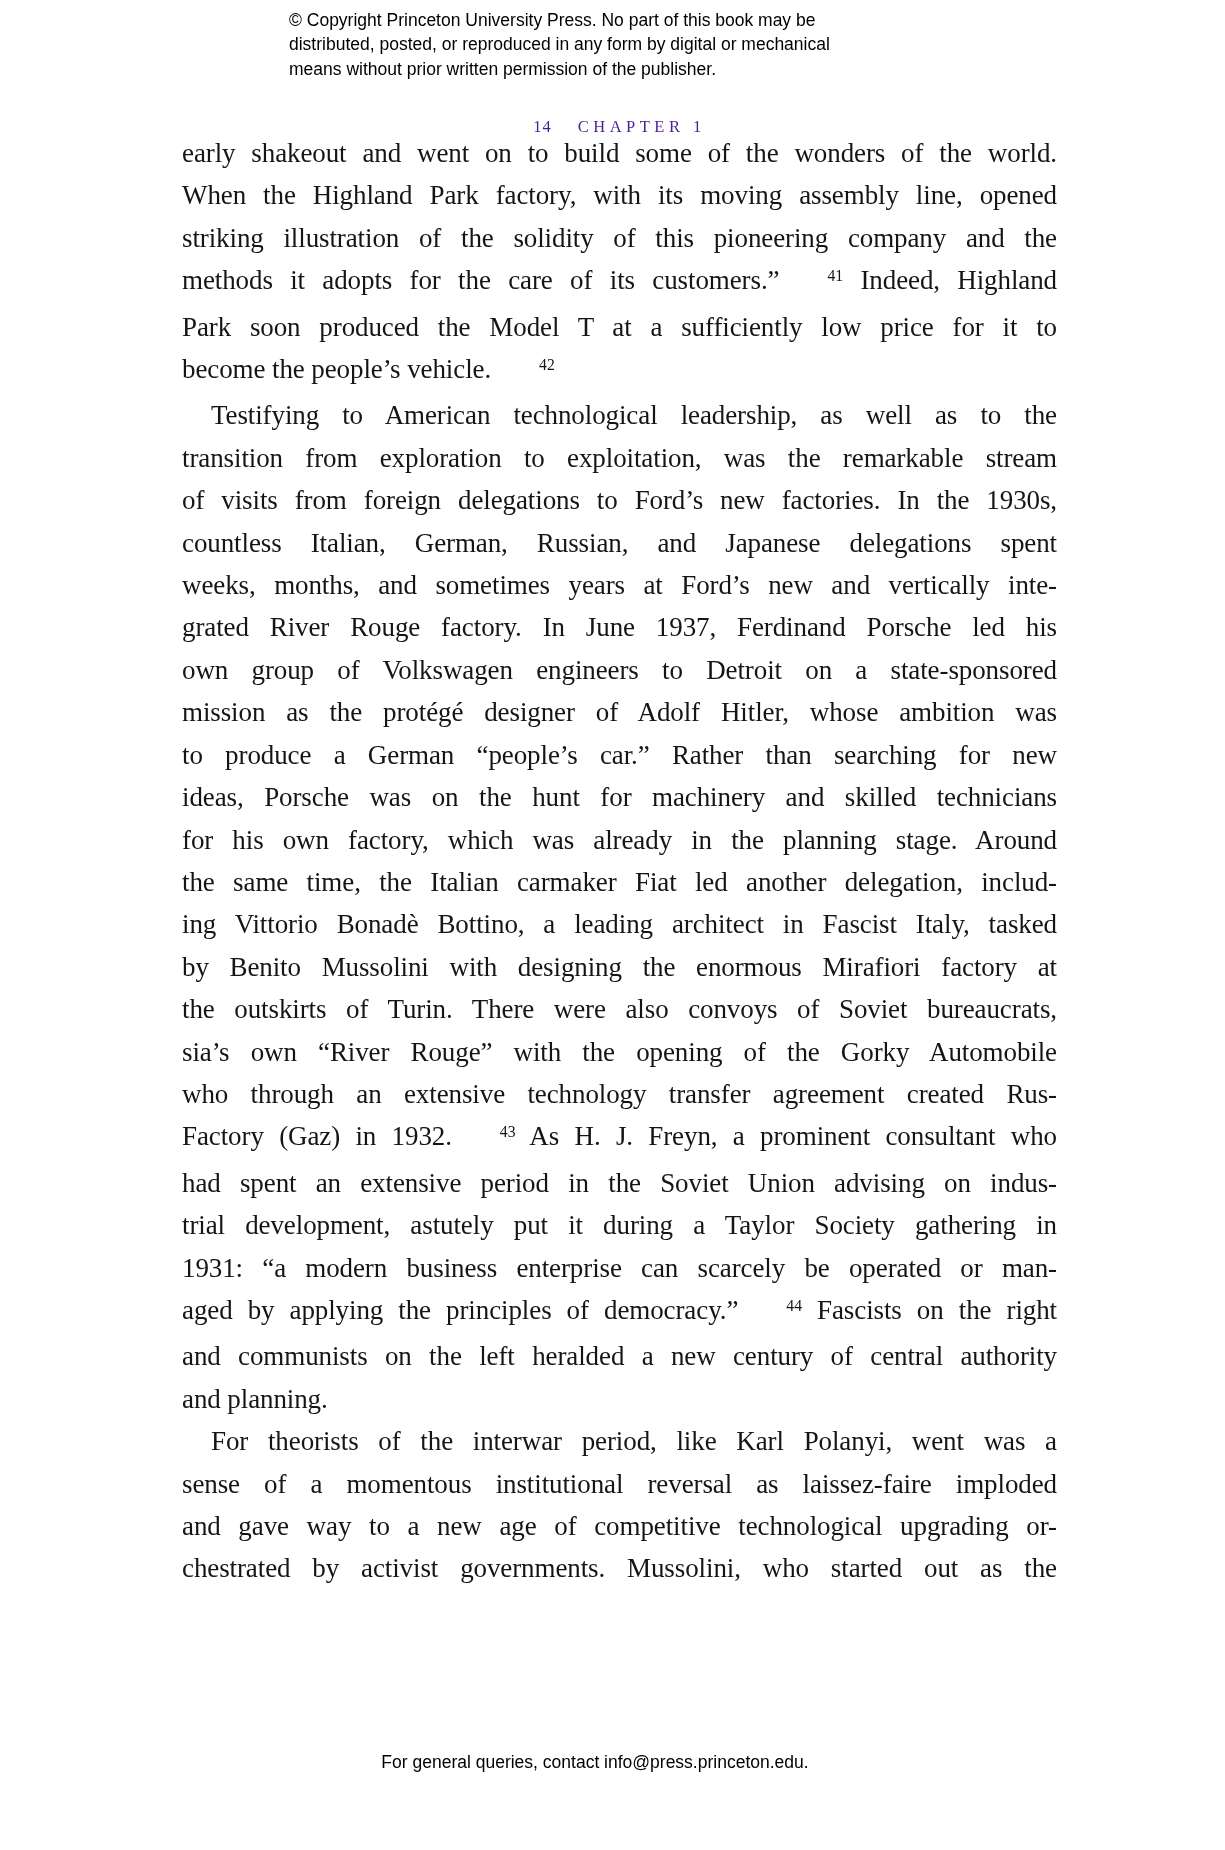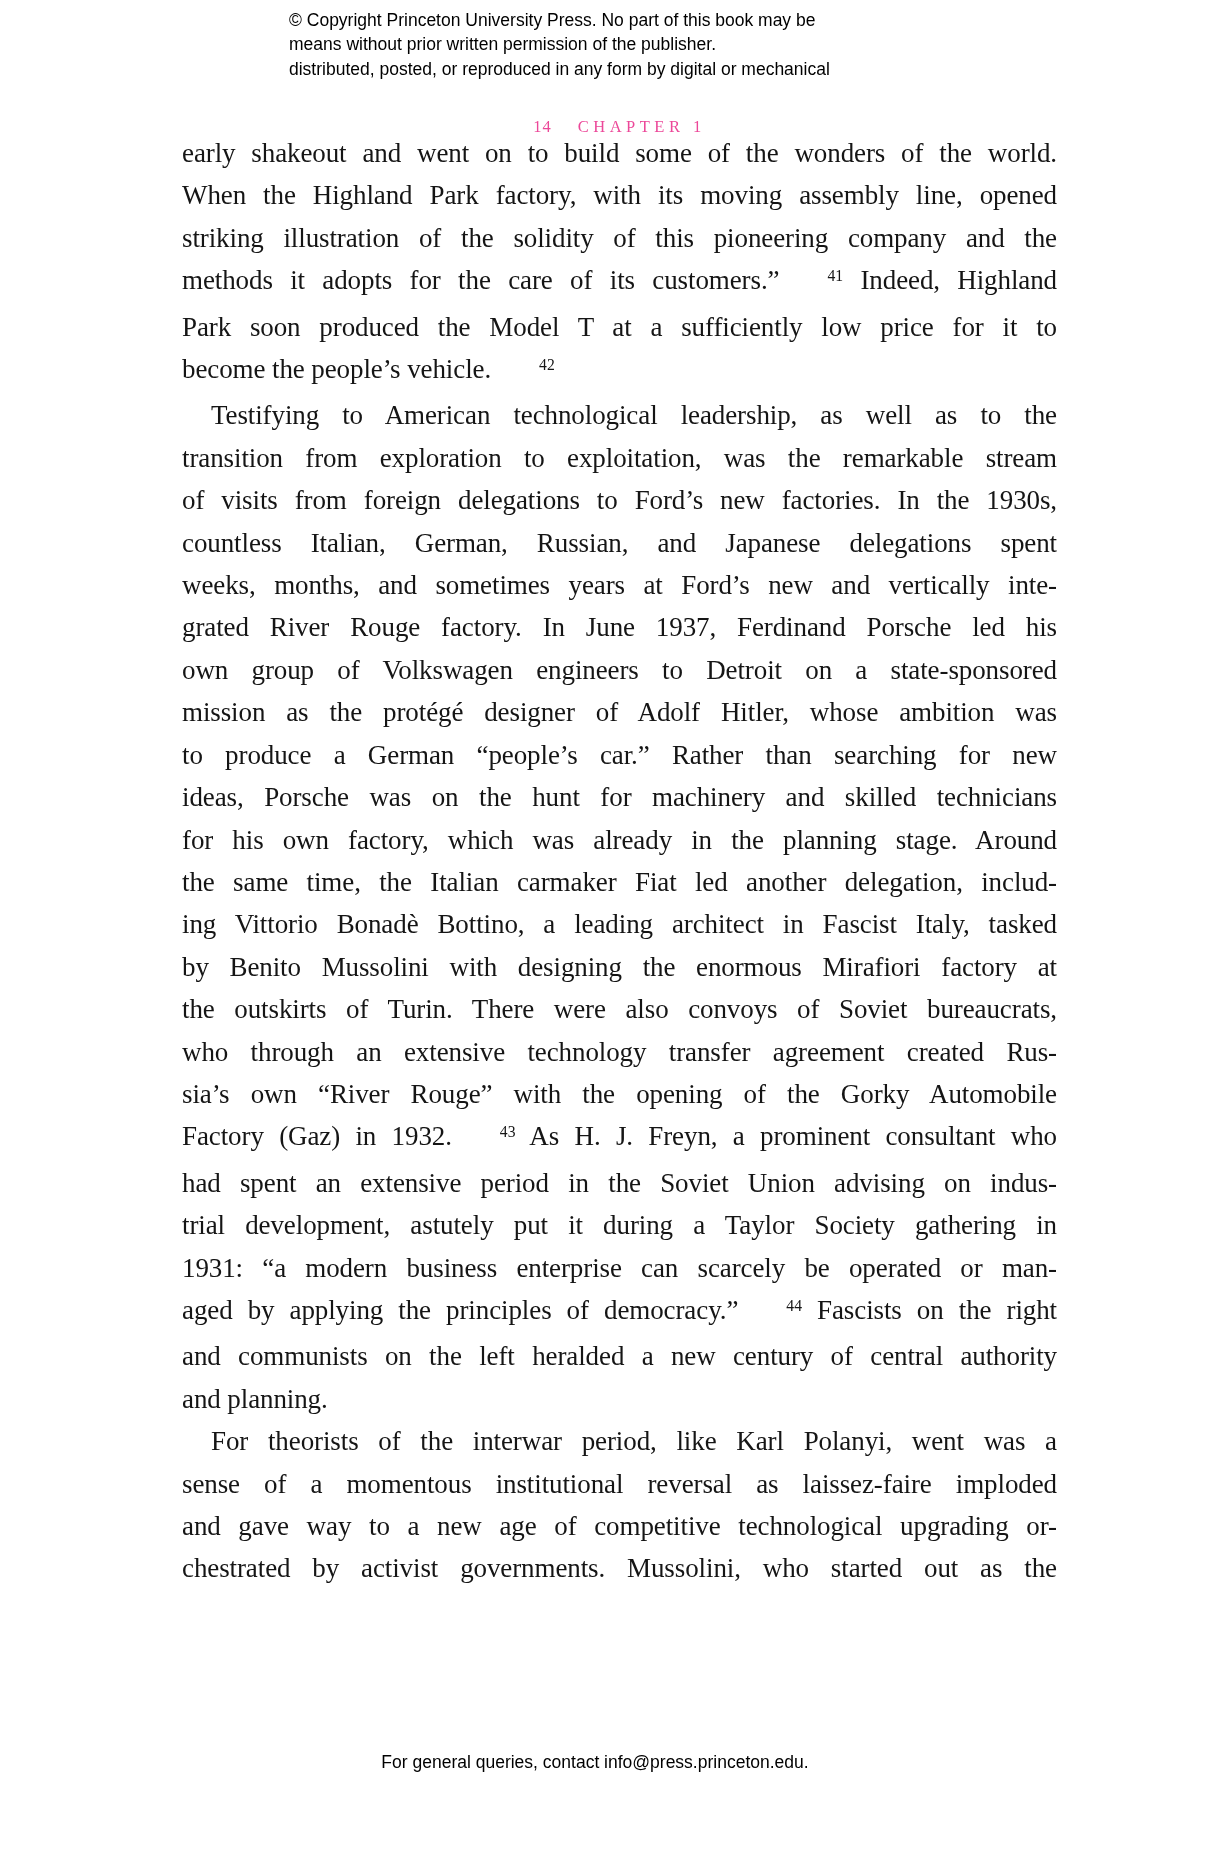--- a/index.html
+++ b/index.html
@@ -12,21 +12,21 @@
   .copyright {
     position:absolute; left:289px; top:8px;
     font-family:"Liberation Sans", sans-serif;
     font-size:17.5px; line-height:24.4px;
     color:#000000;
   }
   .running-head {
     position:absolute; left:182px; top:117px; width:875px;
     text-align:center;
     font-family:"Liberation Serif", "DejaVu Serif", serif;
-    font-size:16.5px; color:#ec4899;
+    font-size:16.5px; color:#4c1d95;
     white-space:nowrap;
   }
   .running-head .folio { margin-right:26px; letter-spacing:1px; }
   .running-head .chapter { letter-spacing:4.5px; }
   .body-text {
     position:absolute; left:182px; top:132px; width:875px;
     font-family:"Liberation Serif", "DejaVu Serif", serif;
     font-size:27px; line-height:42.4px;
     color:#151515;
     letter-spacing:-0.1px;
@@ -41,22 +41,22 @@
     text-align:center;
     font-family:"Liberation Sans", sans-serif;
     font-size:17.5px; color:#000000;
   }
 </style>
 </head>
 <body>
 
 <div class="copyright">
   <div>© Copyright Princeton University Press. No part of this book may be</div>
+  <div>distributed, posted, or reproduced in any form by digital or mechanical</div>
   <div>means without prior written permission of the publisher.</div>
-  <div>distributed, posted, or reproduced in any form by digital or mechanical</div>
 </div>
 
 <div class="running-head">
   <span class="folio">14</span><span class="chapter">CHAPTER 1</span>
 </div>
 
 <div class="body-text">
     <div class="line"><span>early shakeout and went on to build some of the wonders of the world.</span></div>
     <div class="line"><span>When the Highland Park factory, with its moving assembly line, opened</span></div>
     <div class="line"><span>striking illustration of the solidity of this pioneering company and the</span></div>
@@ -71,22 +71,22 @@
     <div class="line"><span>grated River Rouge factory. In June 1937, Ferdinand Porsche led his</span></div>
     <div class="line"><span>own group of Volkswagen engineers to Detroit on a state-sponsored</span></div>
     <div class="line"><span>mission as the protégé designer of Adolf Hitler, whose ambition was</span></div>
     <div class="line"><span>to produce a German “people’s car.” Rather than searching for new</span></div>
     <div class="line"><span>ideas, Porsche was on the hunt for machinery and skilled technicians</span></div>
     <div class="line"><span>for his own factory, which was already in the planning stage. Around</span></div>
     <div class="line"><span>the same time, the Italian carmaker Fiat led another delegation, includ-</span></div>
     <div class="line"><span>ing Vittorio Bonadè Bottino, a leading architect in Fascist Italy, tasked</span></div>
     <div class="line"><span>by Benito Mussolini with designing the enormous Mirafiori factory at</span></div>
     <div class="line"><span>the outskirts of Turin. There were also convoys of Soviet bureaucrats,</span></div>
+    <div class="line"><span>sia’s own “River Rouge” with the opening of the Gorky Automobile</span></div>
     <div class="line"><span>who through an extensive technology transfer agreement created Rus-</span></div>
-    <div class="line"><span>sia’s own “River Rouge” with the opening of the Gorky Automobile</span></div>
     <div class="line"><span>Factory (Gaz) in 1932.</span><span class="sup">43</span><span> As H. J. Freyn, a prominent consultant who</span></div>
     <div class="line"><span>had spent an extensive period in the Soviet Union advising on indus-</span></div>
     <div class="line"><span>trial development, astutely put it during a Taylor Society gathering in</span></div>
     <div class="line"><span>1931: “a modern business enterprise can scarcely be operated or man-</span></div>
     <div class="line"><span>aged by applying the principles of democracy.”</span><span class="sup">44</span><span> Fascists on the right</span></div>
     <div class="line"><span>and communists on the left heralded a new century of central authority</span></div>
     <div class="line endpara"><span>and planning.</span></div>
     <div class="line indent"><span>For theorists of the interwar period, like Karl Polanyi, went was a</span></div>
     <div class="line"><span>sense of a momentous institutional reversal as laissez-faire imploded</span></div>
     <div class="line"><span>and gave way to a new age of competitive technological upgrading or-</span></div>

